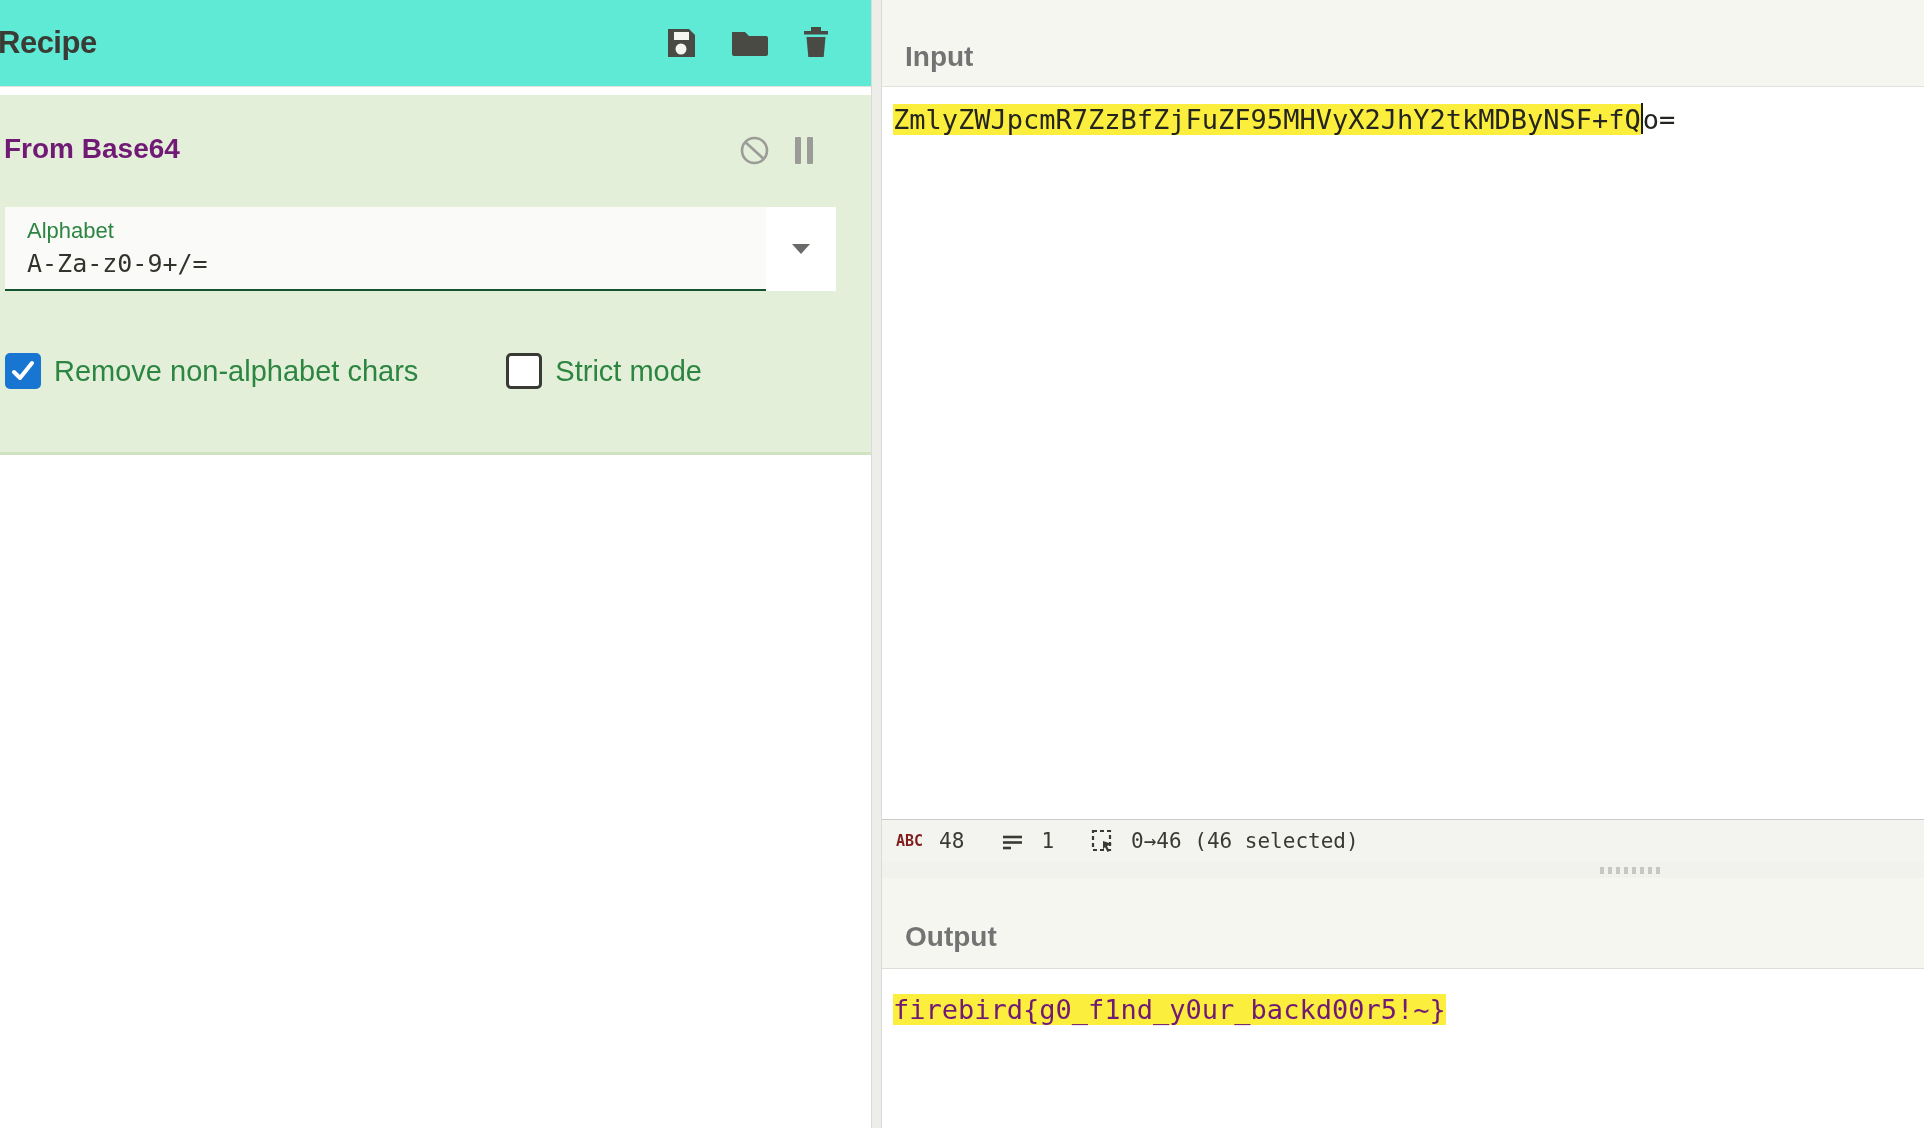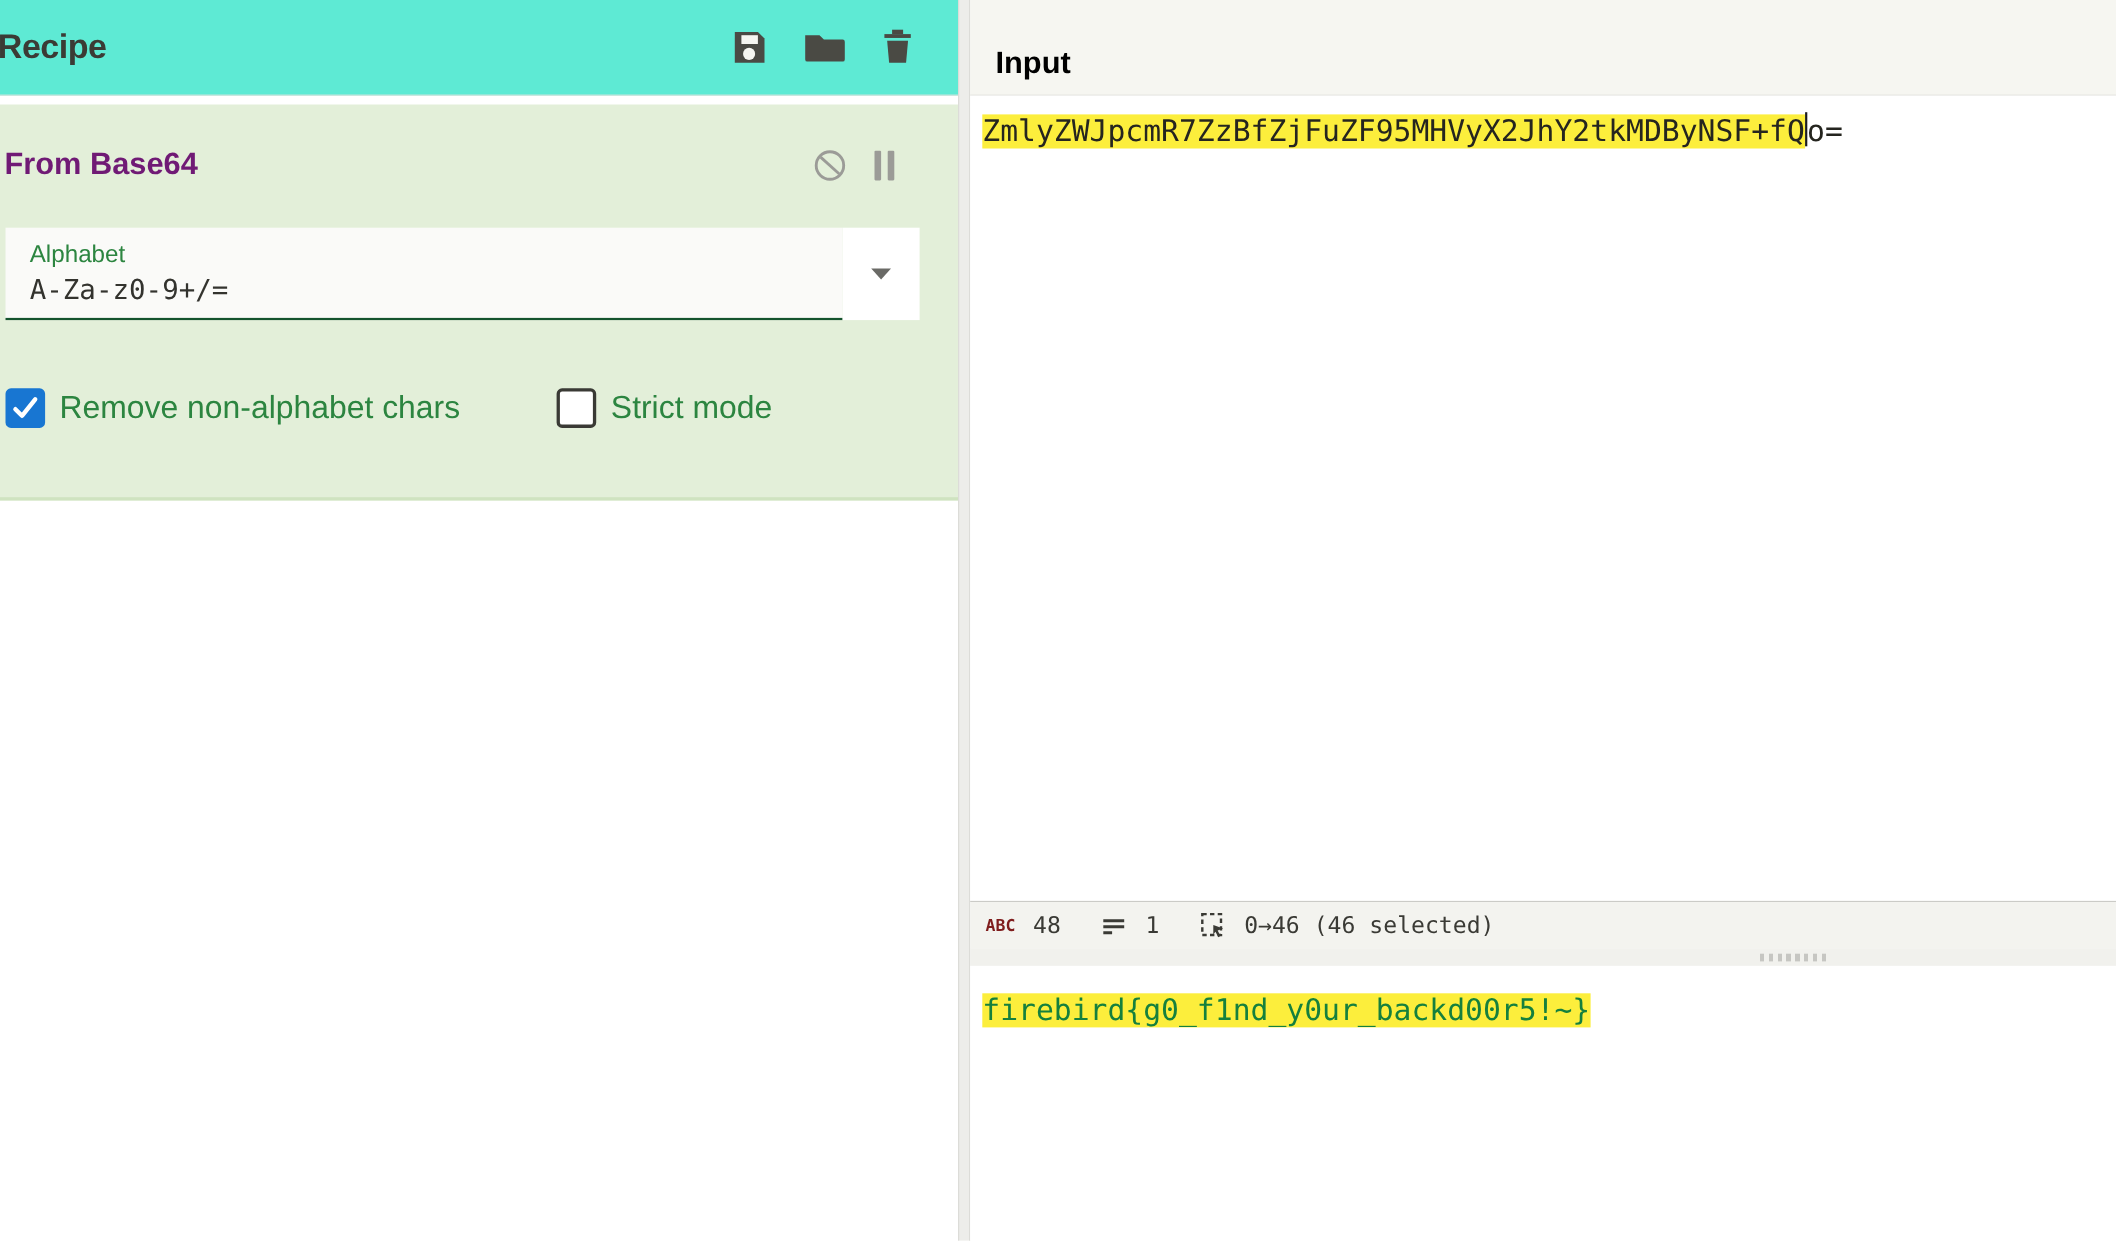--- a/index.html
+++ b/index.html
@@ -89,21 +89,21 @@
 
   
   .io-panel {
     position:absolute; left:882px; top:0; width:1042px; height:1128px;
     display:flex; flex-direction:column;
   }
   .io-header {
     height:87px; flex:none; background:#f6f6f1; border-bottom:1px solid #e3e3de;
     display:flex; align-items:center; padding-left:23px;
   }
-  .io-title { font-size:28px; font-weight:bold; color:#000000;margin-top:28px; }
+  .io-title { font-size:28px; font-weight:bold; color:#737373;margin-top:28px; }
   .input-area {
     height:732px; flex:none; background:#ffffff;
     padding:14px 0 0 11px;
     font-family:"DejaVu Sans Mono", monospace;
     font-size:27px; color:#25251f; line-height:38px;
     white-space:pre;
   }
   .hl { background:#fcee3c; }
   .caret {
     display:inline-block; width:2px; height:31px;
@@ -129,21 +129,21 @@
     background:repeating-linear-gradient(90deg, #c6c6c2 0 4px, transparent 4px 8px);
   }
   .output-header {
     height:91px; flex:none; background:#f6f6f1; border-bottom:1px solid #dedeD9;
     display:flex; align-items:center; padding-left:23px;
   }
   .output-area {
     flex:1; background:#ffffff;
     padding:22px 0 0 11px;
     font-family:"DejaVu Sans Mono", monospace;
-    font-size:27px; color:#15803d; line-height:38px;
+    font-size:27px; color:#701a75; line-height:38px;
     white-space:pre;
   }
 </style>
 </head>
 <body>
 
 <div class="recipe-panel">
   <div class="panel-header">
     <div class="panel-title recipe-title">Recipe</div>
     <div class="header-icons">
@@ -242,16 +242,19 @@
         <polygon points="13,13 22,16 17,18 19.5,23 17.5,24 15,19 13,21.5" fill="#3a3a35"></polygon>
       </svg>
     </span>
     <span class="stat-sel-text">0→46 (46 selected)</span>
   </div>
 
   <div class="io-gutter">
     <div class="gutter-dots"></div>
   </div>
 
+  <div class="io-header output-header">
+    <div class="io-title">Output</div>
+  </div>
 
   <div class="output-area"><span class="hl">firebird{g0_f1nd_y0ur_backd00r5!~}</span></div>
 
 </div>
 
 </body></html>

